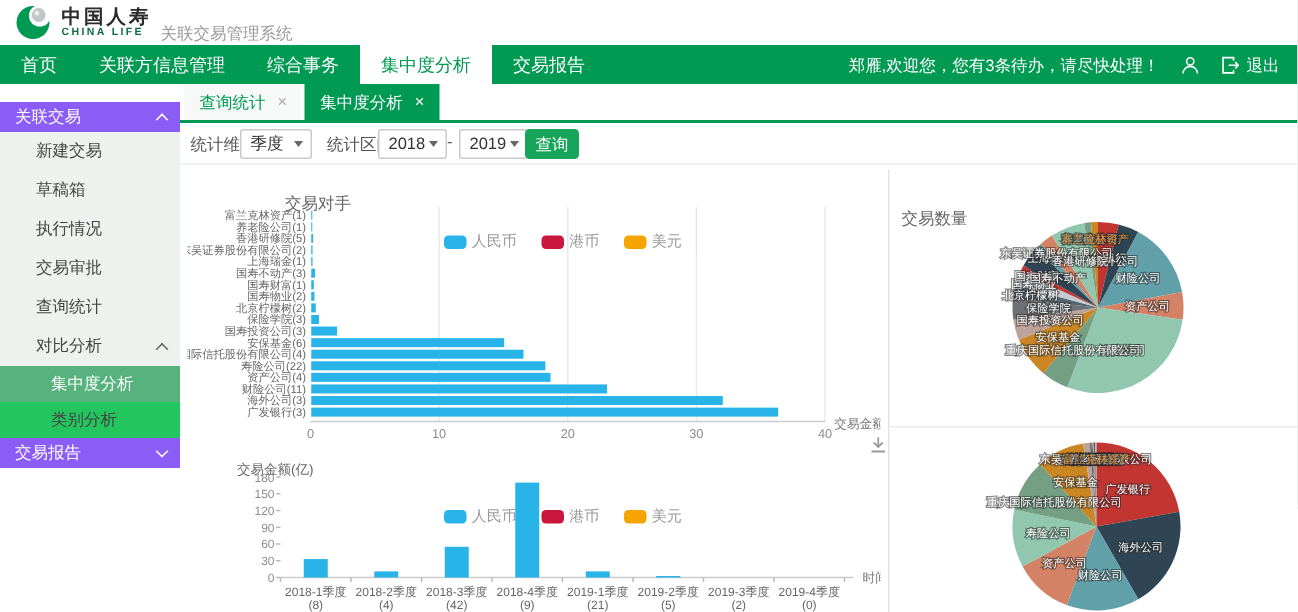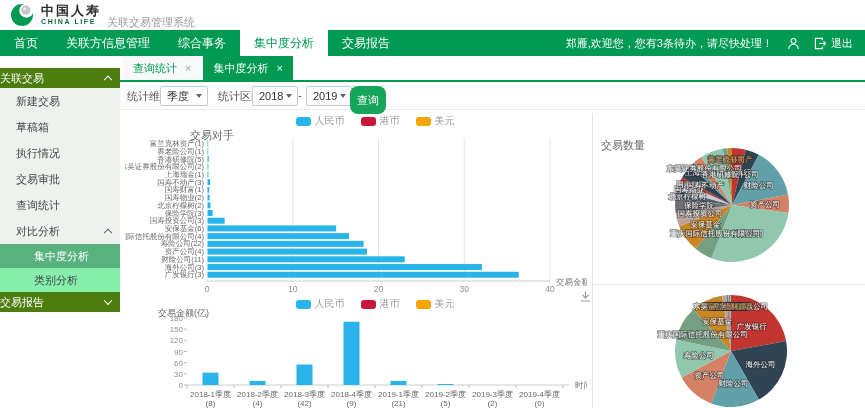--- a/index.html
+++ b/index.html
@@ -14,44 +14,44 @@
   
   #nav{position:absolute;left:0;top:30px;width:865px;height:26px;background:#019a53;display:flex;align-items:stretch;}
   .nav-item{line-height:26px;padding:0 14px;font-size:12px;color:#fff;cursor:pointer;white-space:nowrap;}
   .nav-item.active{background:#fff;color:#019a53;}
   #nav-right{margin-left:auto;display:flex;align-items:center;gap:14px;padding-right:12px;}
   #welcome{font-size:11px;color:#fff;white-space:nowrap;}
   #logout{display:flex;align-items:center;gap:4px;font-size:11px;color:#fff;cursor:pointer;}
   
   #sidebar{position:absolute;left:0;top:56px;width:120px;height:352px;background:#fff;}
   #menu{position:absolute;left:0;top:12px;width:120px;}
-  .sb-group{position:relative;height:20px;line-height:20px;background:#4d7c0f;color:#fff;font-size:11px;cursor:pointer;}
-  .sb-item{height:26px;line-height:26px;background:#eef2ee;color:#444;font-size:11px;padding-left:16px;cursor:pointer;}
+  .sb-group{position:relative;height:20px;line-height:20px;background:#8b5cf6;color:#fff;font-size:11px;padding-left:10px;cursor:pointer;}
+  .sb-item{height:26px;line-height:26px;background:#eef2ee;color:#444;font-size:11px;padding-left:24px;cursor:pointer;}
   .sb-sub{height:24px;line-height:24px;font-size:11px;padding-left:34px;cursor:pointer;}
   .sb-sub.selected{background:#58b27e;color:#fff;}
-  .sb-sub.alt{background:#86efac;color:#444;}
+  .sb-sub.alt{background:#22c55e;color:#444;}
   .caret{position:absolute;right:9px;top:50%;width:5px;height:5px;border-left:1.4px solid currentColor;border-bottom:1.4px solid currentColor;}
   .caret.up{transform:translateY(-20%) rotate(135deg);}
   .caret.down{transform:translateY(-70%) rotate(-45deg);}
   .sb-item .caret{color:#666;}
   
   #main{position:absolute;left:120px;top:56px;width:745px;height:352px;}
   #tabbar{position:absolute;left:0;top:0;width:745px;height:24px;border-bottom:2px solid #019a53;display:flex;padding-left:3px;box-sizing:content-box;}
   .tab{display:flex;align-items:center;gap:8px;height:24px;padding:0 10px;font-size:11px;color:#019a53;background:#f6f9f7;margin-right:2px;cursor:pointer;}
   .tab.active{background:#019a53;color:#fff;}
   .tab .x{font-size:11px;color:#a9a9a9;line-height:1;}
   .tab.active .x{color:#fff;}
   #filterbar{position:absolute;left:0;top:26px;width:745px;height:27px;border-bottom:1px solid #ececec;font-size:11px;color:#555;}
   .flabel{position:absolute;top:7px;}
   .fselect{position:absolute;top:4px;height:18px;line-height:18px;border:1px solid #c9c9c9;border-radius:2px;background:#fff;padding:0 16px 0 6px;font-size:11px;color:#333;cursor:pointer;}
   .fselect:after{content:"";position:absolute;right:5px;top:7px;border:3.5px solid transparent;border-top:4.5px solid #666;}
-  #search-btn{position:absolute;left:230px;top:4px;width:36px;height:28px;background:#16a55a;color:#fff;border:none;border-radius:8px;font-size:11px;cursor:pointer;padding:0;}
+  #search-btn{position:absolute;left:230px;top:4px;width:36px;height:20px;background:#16a55a;color:#fff;border:none;border-radius:3px;font-size:11px;cursor:pointer;padding:0;}
   
   #charts{position:absolute;left:0;top:54px;width:745px;height:298px;}
-  .legend{position:absolute;left:90px;width:330px;height:12px;display:flex;justify-content:center;gap:16px;align-items:center;}
+  .legend{position:absolute;left:90px;width:330px;height:12px;display:flex;justify-content:center;gap:16px;align-items:center;margin-top:40px;}
   .lg-item{display:flex;align-items:center;gap:4px;font-size:10px;color:#9a9a9a;}
   .lg-pill{width:15px;height:9px;border-radius:3px;}
   .chart-label{position:absolute;font-size:11px;color:#666;}
   svg text{font-family:"Liberation Sans","DejaVu Sans",sans-serif;}
   #vdiv{position:absolute;left:472px;top:3px;width:1px;height:295px;background:#e3e3e3;}
   #hdiv-right{position:absolute;left:473px;top:174px;width:272px;height:1px;background:#ececec;}
   #dl-icon{position:absolute;left:459px;top:180px;width:13px;height:13px;cursor:pointer;}
 </style>
 </head>
 <body>

